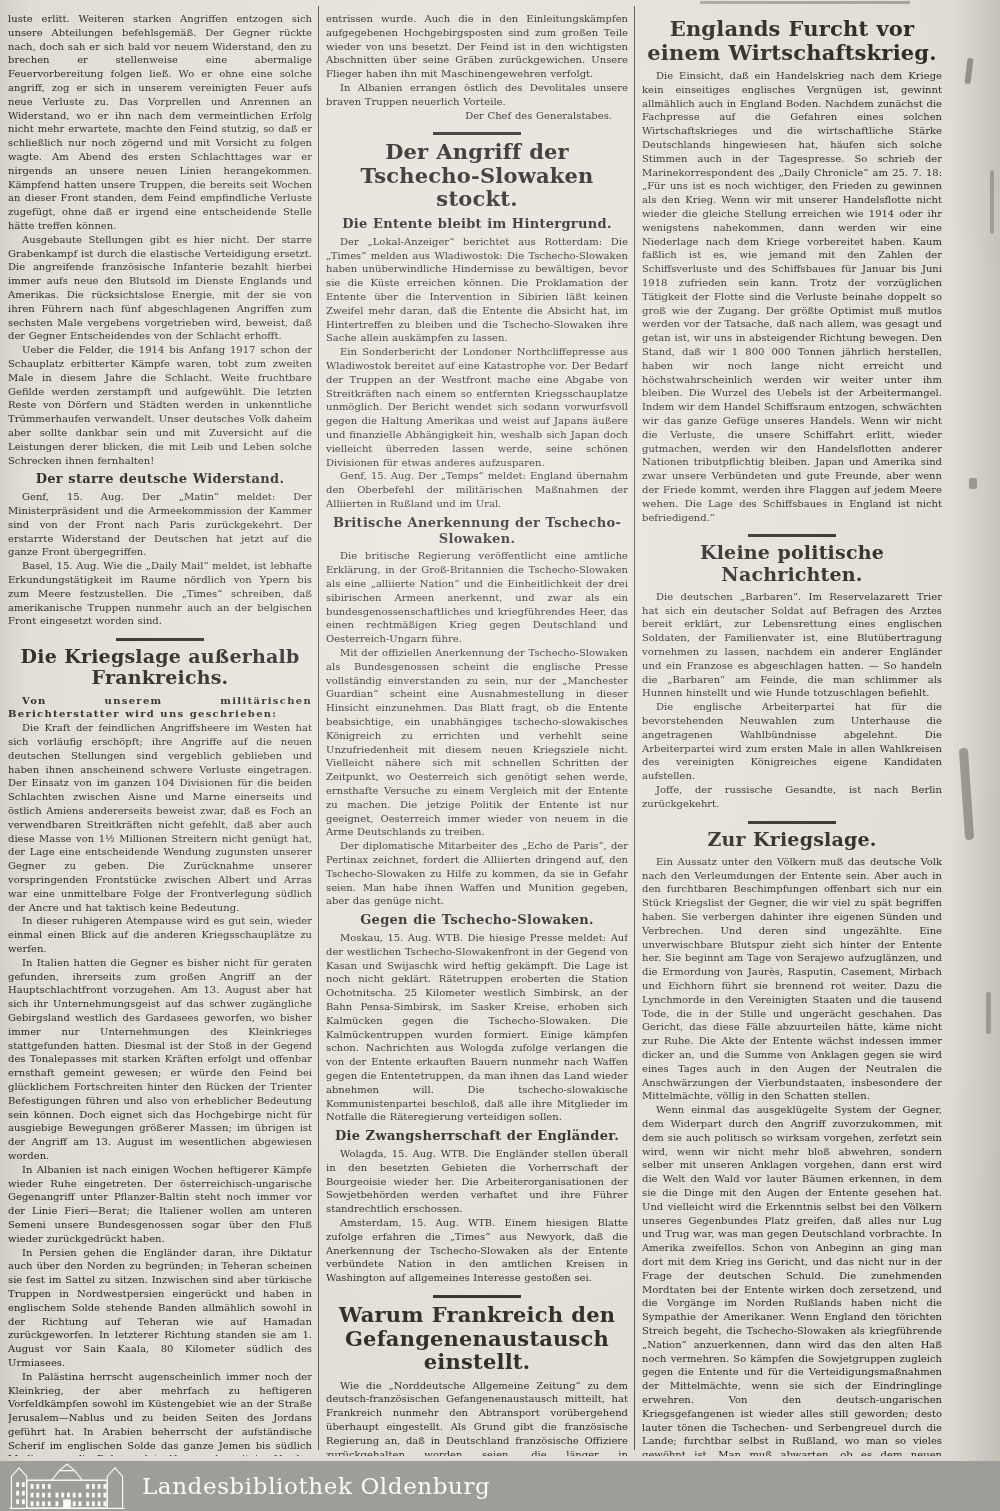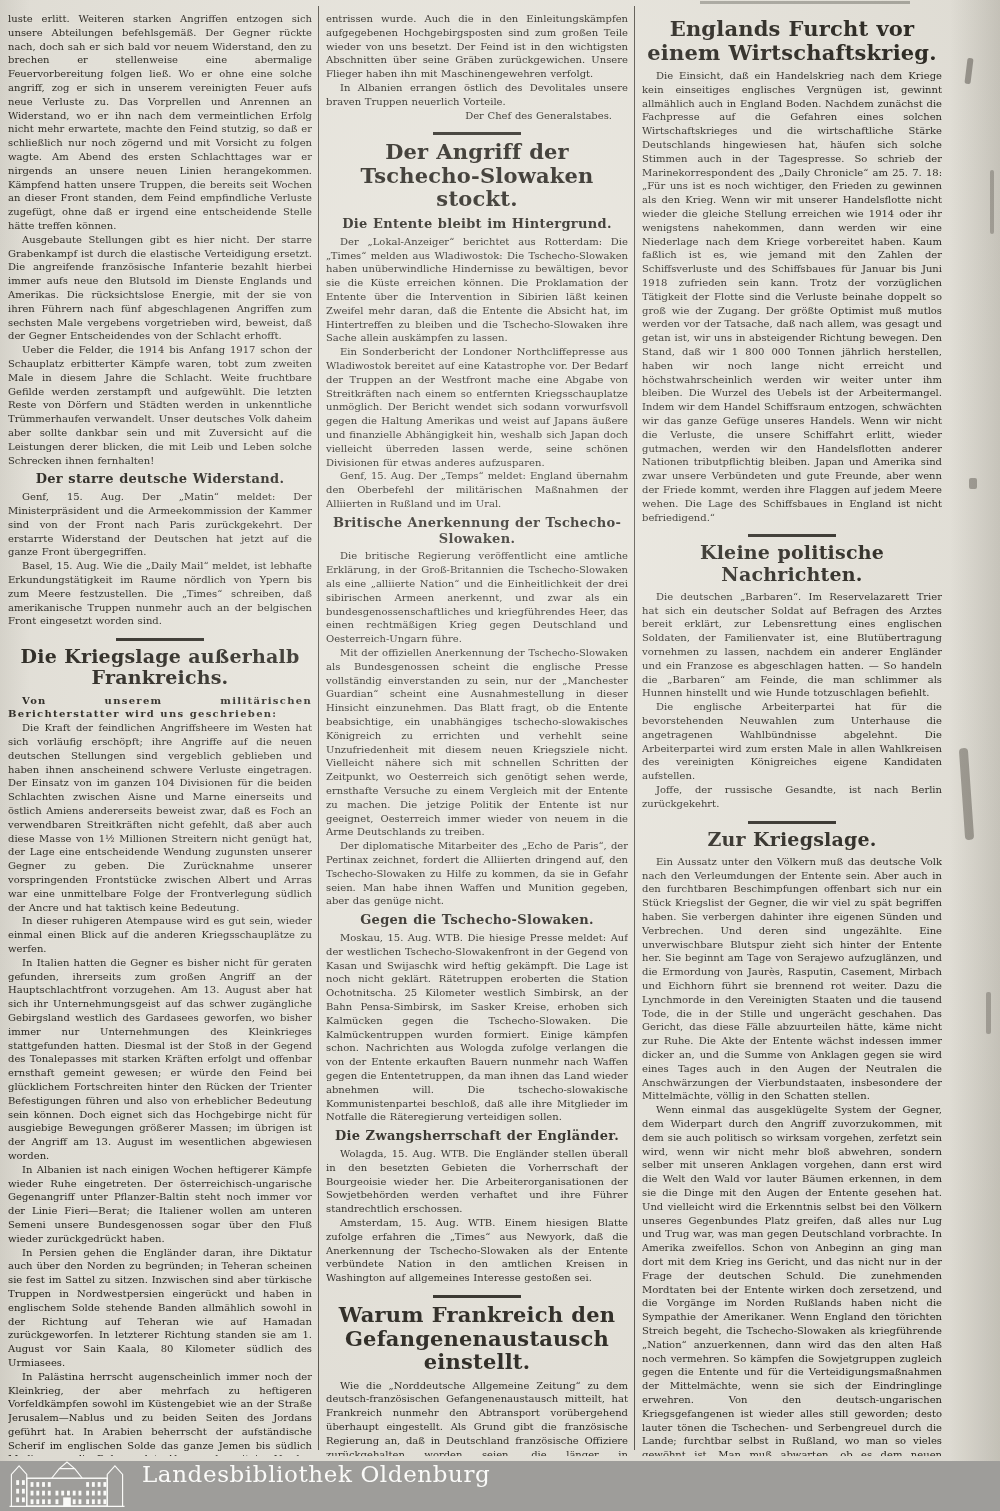--- a/index.html
+++ b/index.html
@@ -35,21 +35,21 @@
   }
   .headline{
     font-weight:bold;text-align:center;text-indent:0;
     font-size:19px;line-height:1.12;margin:5px 0 5px;letter-spacing:0.2px;
   }
   .headline.xl{font-size:21px;}
   .lead{font-weight:bold;letter-spacing:1.3px;}
   .rule{width:88px;height:0;border-top:3px solid #2d2a23;margin:10px auto 3px;}
   .banner{
     position:absolute;left:0;top:1461px;width:1000px;height:50px;
-    background:#9e9d9a;display:flex;align-items:flex-start;z-index:6;
+    background:#9e9d9a;display:flex;align-items:center;z-index:6;
   }
   .banner .logo{margin-left:8px;width:118px;height:46px;flex:none;}
   .banner .name{
     color:#fafaf8;font-size:23px;margin-left:16px;letter-spacing:0.6px;
     font-family:"DejaVu Serif","Liberation Serif",serif;
   }
   .smudge{position:absolute;background:#37332a;z-index:4;border-radius:2px;}
   #sm1{left:966px;top:58px;width:6px;height:26px;opacity:.42;transform:rotate(7deg);}
   #sm2{left:990px;top:170px;width:4px;height:64px;opacity:.30;}
   #sm3{left:969px;top:478px;width:8px;height:11px;opacity:.38;}

